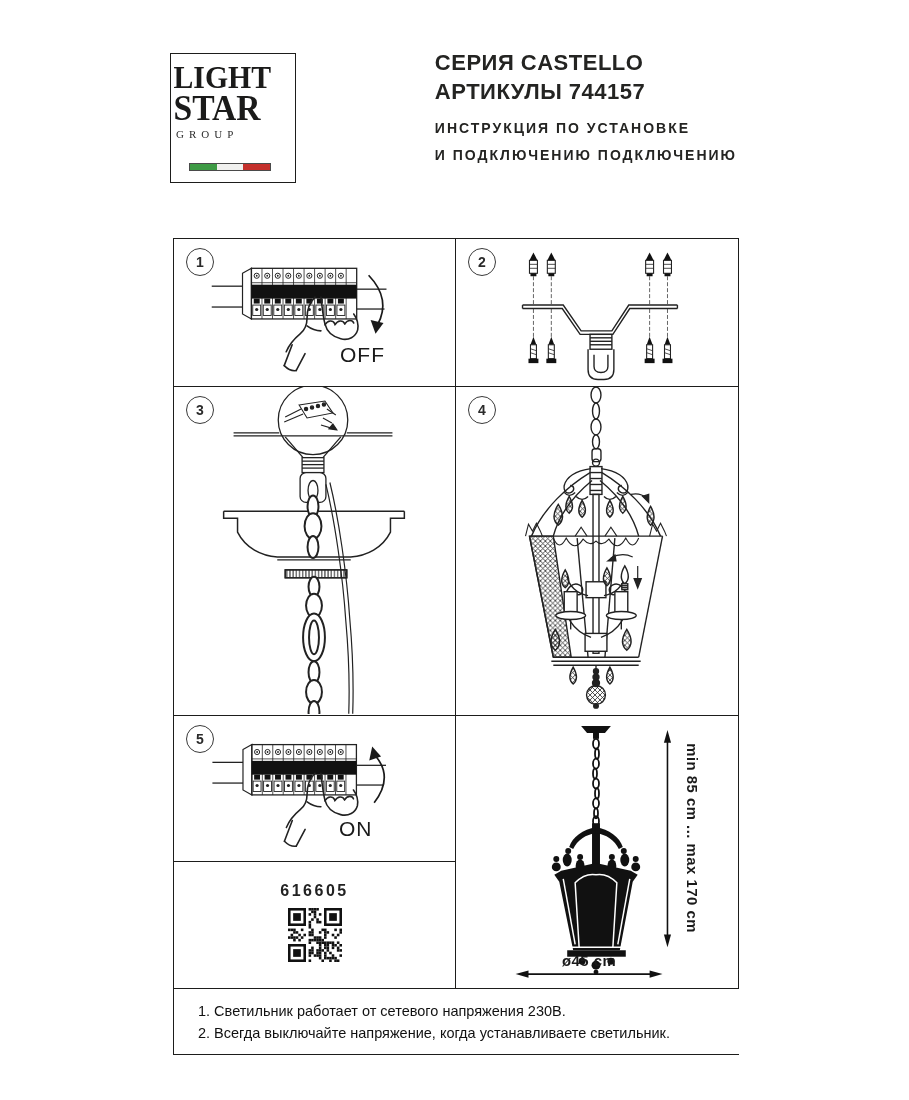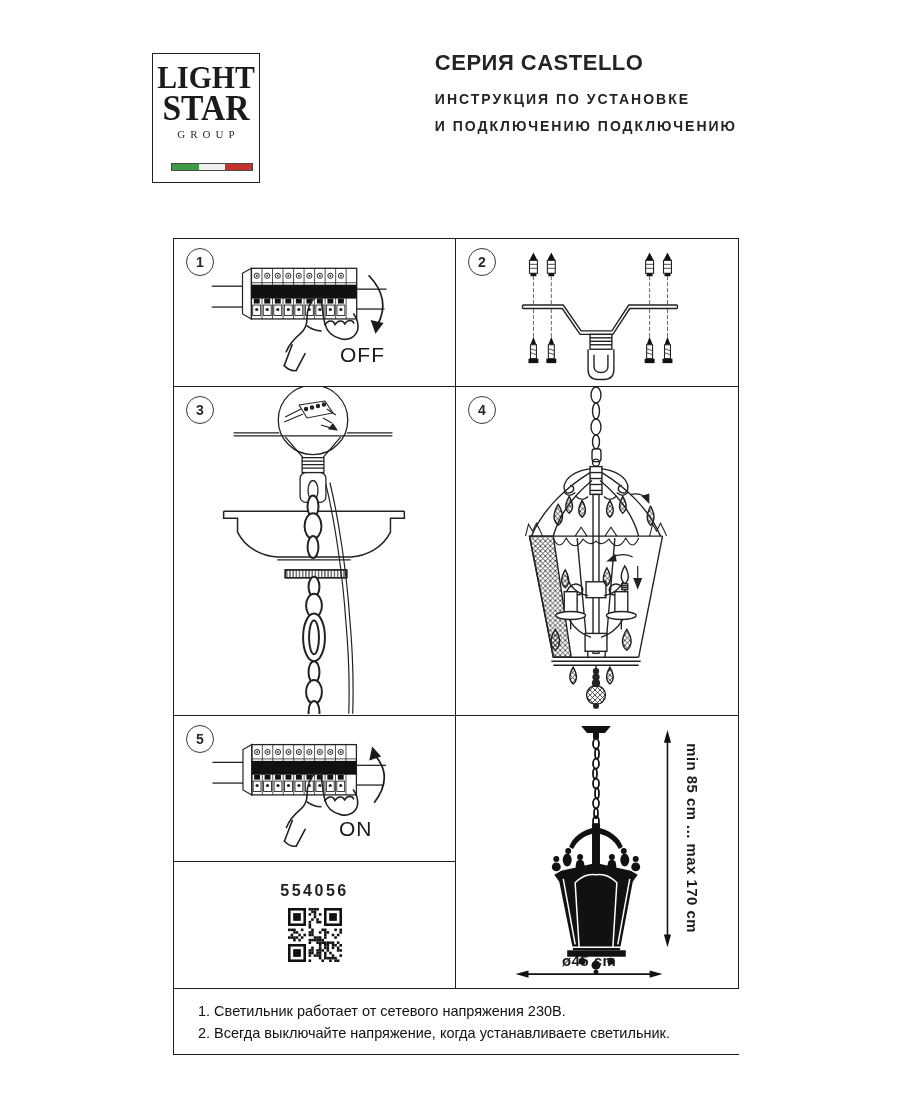--- a/index.html
+++ b/index.html
@@ -1,20 +1,20 @@
 <!DOCTYPE html>
 <html><head>
 <meta charset="utf-8">
 <style>
   html,body{margin:0;padding:0;background:#fff;}
   #page{position:relative;width:909px;height:1100px;background:#fff;overflow:hidden;
         font-family:"Liberation Sans","DejaVu Sans",sans-serif;color:#1d1d1b;}
   
-  #logo-box{position:absolute;left:152px;top:53px;width:108px;height:130px;
-            border:1.6px solid #1d1d1b;box-sizing:border-box;text-align:center;}
+  #logo-box{position:absolute;left:170px;top:53px;width:126px;height:130px;
+            border:1.6px solid #1d1d1b;box-sizing:border-box;}
   .logo-big{font-family:"Liberation Serif","DejaVu Serif",serif;font-weight:bold;
             line-height:.93;letter-spacing:0;color:#1b1b1a;transform:scaleX(.96);}
   #logo-l1{margin-top:10px;font-size:31px;}
   #logo-l2{font-size:35px;}
   #logo-l3{font-family:"Liberation Serif","DejaVu Serif",serif;font-size:11px;
            letter-spacing:5px;margin-top:3px;color:#2c2c2c;text-indent:5px;}
   #flag{position:absolute;left:18px;bottom:11px;width:82px;height:8px;
         border:1px solid #4a4a4a;display:flex;box-sizing:border-box;}
   .flag-seg{flex:1;height:100%;}
   #head-text{position:absolute;right:172px;top:48px;}
@@ -53,20 +53,21 @@
     <div id="logo-l3">GROUP</div>
     <div id="flag">
       <div class="flag-seg" style="background: rgb(62, 155, 69);"></div>
       <div class="flag-seg" style="background: rgb(240, 240, 238);"></div>
       <div class="flag-seg" style="background: rgb(196, 48, 44);"></div>
     </div>
   </div>
 
   <div id="head-text">
     <div class="head-line">СЕРИЯ CASTELLO</div>
+    <div class="head-line">АРТИКУЛЫ 744157</div>
     <div id="instr-block">
       <div class="instr-line">ИНСТРУКЦИЯ ПО УСТАНОВКЕ</div>
       <div class="instr-line">И ПОДКЛЮЧЕНИЮ ПОДКЛЮЧЕНИЮ</div>
     </div>
   </div>
 
   <div id="grid">
 
     <div class="cell b-r b-b" style="left:0;top:0;width:282px;height:148px;">
       <div class="badge">1</div>
@@ -485,21 +486,21 @@
 
         <g>
           <path d="M202,88 Q222,62 203,40" fill="none" stroke="#1a1a1a" stroke-width="1.7"></path>
           <polygon points="200,31 197,45 209,41" fill="#1a1a1a"></polygon>
         </g>
       </svg>
       <div class="switch-label" id="on-label">ON</div>
     </div>
 
     <div class="cell b-r b-b" style="left:0;top:623px;width:282px;height:127px;">
-      <div id="qr-num">554056</div>
+      <div id="qr-num">616605</div>
       <svg id="qr-svg" width="54" height="54" viewBox="0 0 21 21">
           <rect x="8" y="0" width="1" height="1" fill="#111"></rect>
           <rect x="9" y="0" width="1" height="1" fill="#111"></rect>
           <rect x="10" y="0" width="1" height="1" fill="#111"></rect>
           <rect x="11" y="0" width="1" height="1" fill="#111"></rect>
           <rect x="9" y="1" width="1" height="1" fill="#111"></rect>
           <rect x="10" y="1" width="1" height="1" fill="#111"></rect>
           <rect x="8" y="2" width="1" height="1" fill="#111"></rect>
           <rect x="10" y="2" width="1" height="1" fill="#111"></rect>
           <rect x="12" y="2" width="1" height="1" fill="#111"></rect>

